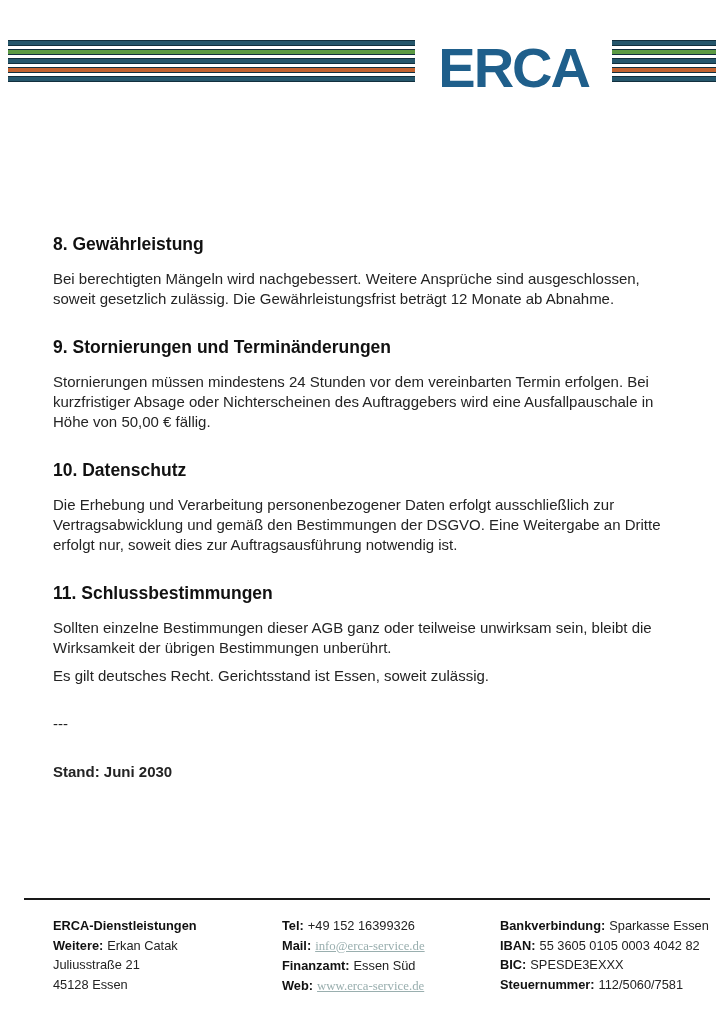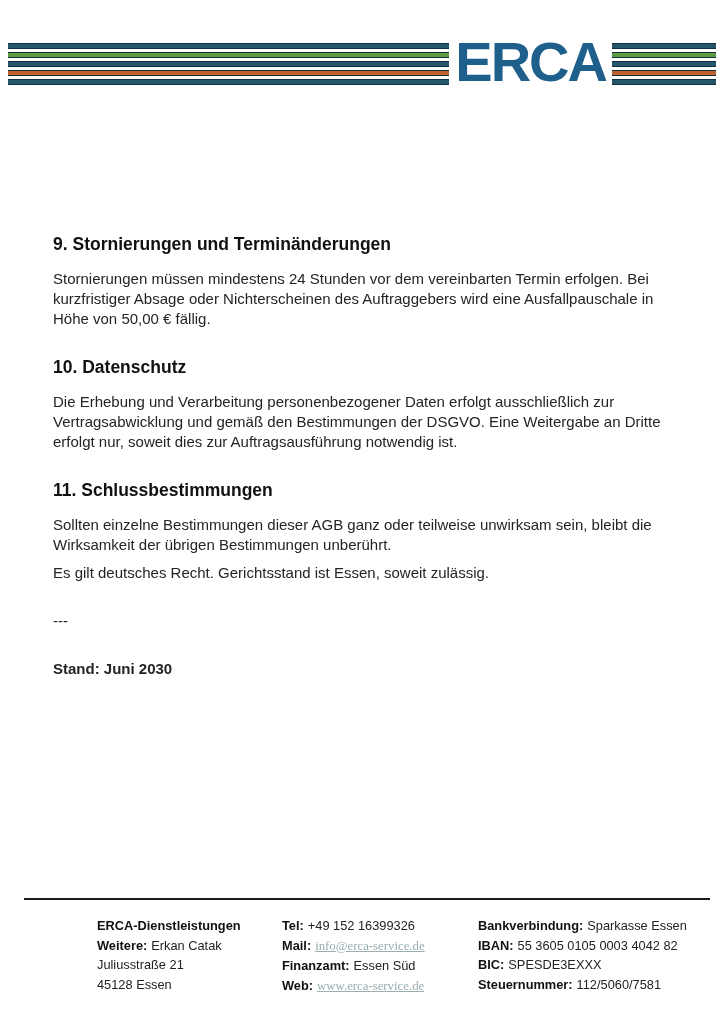--- a/index.html
+++ b/index.html
@@ -8,21 +8,21 @@
     background: #ffffff;
     font-family: "Liberation Sans", sans-serif;
     color: #212121;
     position: relative;
     overflow: hidden;
   }
 
   
   .header-band {
     position: absolute; top: 40px; left: 8px; width: 708px; height: 48px;
-    display: flex; align-items: center; gap: 4px;
+    display: flex; gap: 21px;
   }
   .stripes {
     height: 42px; display: flex; flex-direction: column; justify-content: space-between;
   }
   .stripes-left { flex: 1 1 auto; }
   .stripes-right { width: 104px; }
   .stripe { height: 4px; }
   .logo {
     font-size: 56px; font-weight: bold; letter-spacing: -2px; line-height: 1;
     color: var(--logo-color, #1f5f8b);
@@ -48,23 +48,23 @@
 
   
   .footer-rule {
     position: absolute; top: 898px; left: 24px; width: 686px;
     border-top: 2.5px solid #191919;
   }
   .fcol {
     position: absolute; top: 916px;
     font-size: 12.8px; line-height: 19.5px; color: #222222;
   }
-  .fcol-company { left: 53px; margin-left: 44px; }
+  .fcol-company { left: 53px; }
   .fcol-contact { left: 258px; margin-left: 24px; }
-  .fcol-bank    { left: 478px; }
+  .fcol-bank    { left: 500px; }
   .frow b { color: #111111; margin-right: 4px; }
   .frow a {
     color: var(--link-color, #9aafaf);
     text-decoration: underline;
     cursor: pointer;
     font-family: Liberation Serif, serif;
   }
 </style>
 </head>
 <body>
@@ -82,20 +82,24 @@
       <div class="stripe" style="background: rgb(37, 86, 107); border-top: 1px solid rgb(18, 48, 62); border-bottom: 1px solid rgb(18, 48, 62);"></div>
       <div class="stripe" style="background: rgb(91, 154, 67); border-top: 1px solid rgb(18, 48, 62); border-bottom: 1px solid rgb(18, 48, 62);"></div>
       <div class="stripe" style="background: rgb(37, 86, 107); border-top: 1px solid rgb(18, 48, 62); border-bottom: 1px solid rgb(18, 48, 62);"></div>
       <div class="stripe" style="background: rgb(194, 98, 47); border-top: 1px solid rgb(18, 48, 62); border-bottom: 1px solid rgb(18, 48, 62);"></div>
       <div class="stripe" style="background: rgb(37, 86, 107); border-top: 1px solid rgb(18, 48, 62); border-bottom: 1px solid rgb(18, 48, 62);"></div>
     </div>
 </div>
 
 <div class="content">
 
+  <div class="section">
+    <h2>8. Gewährleistung</h2>
+    <p>Bei berechtigten Mängeln wird nachgebessert. Weitere Ansprüche sind ausgeschlossen, soweit gesetzlich zulässig. Die Gewährleistungsfrist beträgt 12 Monate ab Abnahme.</p>
+  </div>
 
   <div class="section">
     <h2>9. Stornierungen und Terminänderungen</h2>
     <p>Stornierungen müssen mindestens 24 Stunden vor dem vereinbarten Termin erfolgen. Bei kurzfristiger Absage oder Nichterscheinen des Auftraggebers wird eine Ausfallpauschale in Höhe von 50,00 € fällig.</p>
   </div>
 
   <div class="section">
     <h2>10. Datenschutz</h2>
     <p>Die Erhebung und Verarbeitung personenbezogener Daten erfolgt ausschließlich zur Vertragsabwicklung und gemäß den Bestimmungen der DSGVO. Eine Weitergabe an Dritte erfolgt nur, soweit dies zur Auftragsausführung notwendig ist.</p>
   </div>

